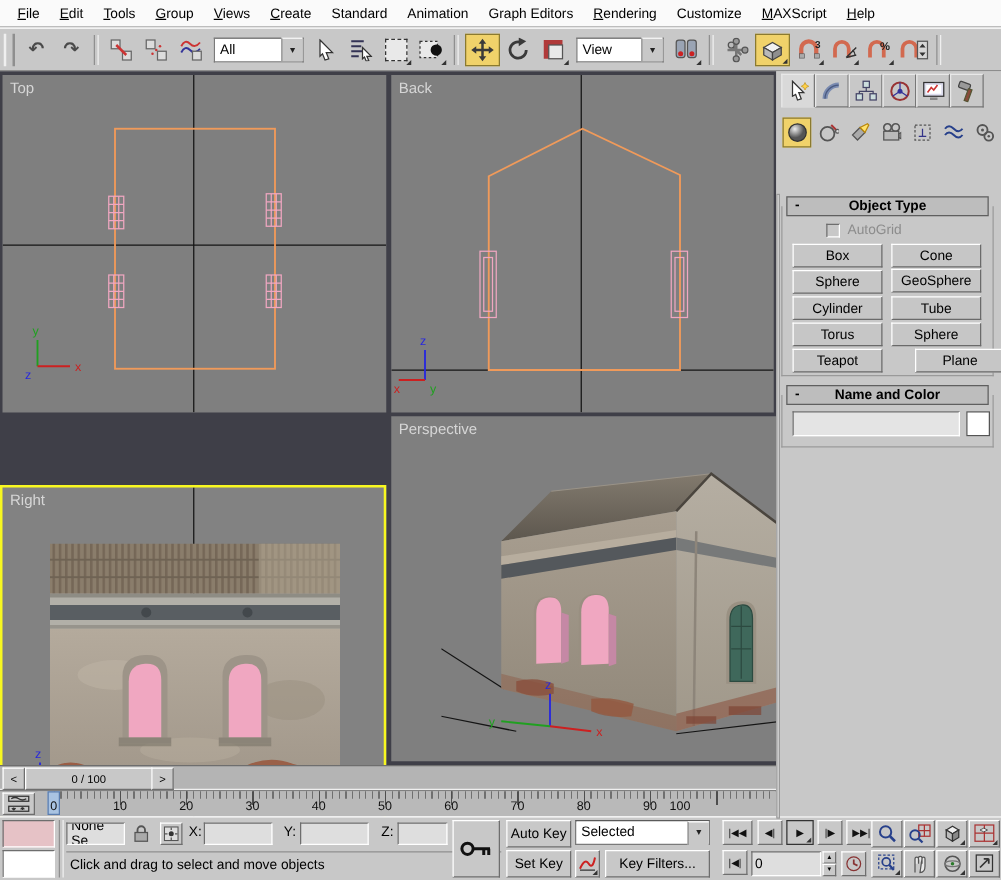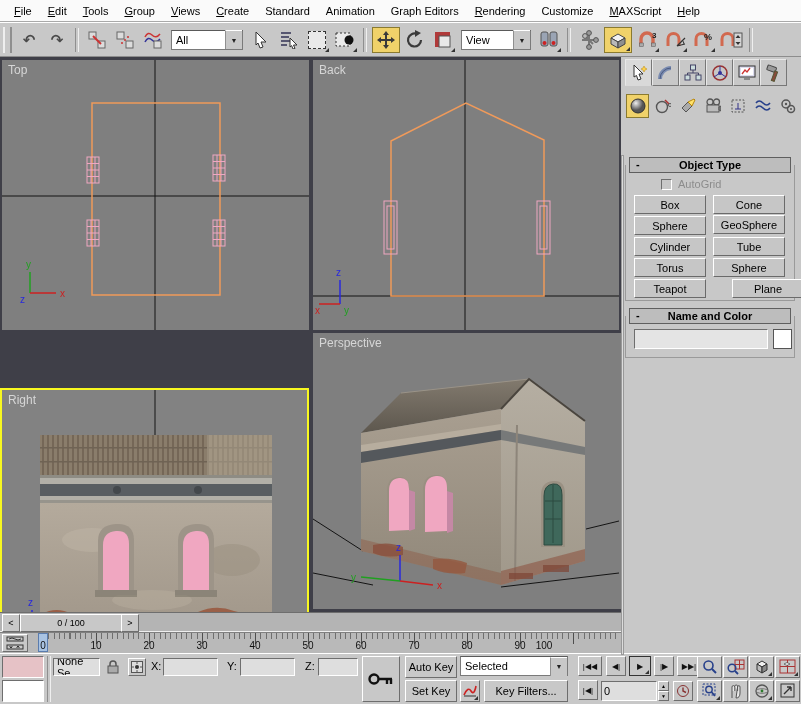--- a/index.html
+++ b/index.html
@@ -329,21 +329,21 @@
         <g>
           <line x1="30" y1="246" x2="30" y2="220" stroke="var(--axis-z,#2828dd)" stroke-width="1.5"></line>
           <text x="26" y="216" font-size="10" fill="var(--axis-z,#2828dd)">z</text>
           <line x1="30" y1="246" x2="54" y2="246" stroke="var(--axis-y,#20a020)" stroke-width="1.5"></line>
           <text x="58" y="250" font-size="10" fill="var(--axis-y,#20a020)">y</text>
           <text x="32" y="256" font-size="10" fill="var(--axis-x,#cc2020)">x</text>
         </g>
       </svg>
     </div>
 
-    <div class="vp" style="left:313px;top:276px;width:322px;height:276px;">
+    <div class="vp" style="left:313px;top:276px;width:322px;height:276px;padding-left:40px;">
       <span class="vp-label">Perspective</span>
       <svg width="306" height="276">
         <defs>
           <linearGradient id="pw" x1="0" y1="0" x2="0" y2="1">
             <stop offset="0" stop-color="#a89e90"></stop>
               <stop offset="1" stop-color="#91887a"></stop>
           </linearGradient>
           <linearGradient id="pg" x1="0" y1="0" x2="0" y2="1">
             <stop offset="0" stop-color="#b5aea2"></stop>
               <stop offset="1" stop-color="#a0988a"></stop>
@@ -464,20 +464,23 @@
     </div>
     <span class="sb-label" style="position:absolute;left:227px;top:6px;">Y:</span>
     <div class="sunken" style="position:absolute;left:240px;top:4px;width:55px;height:18px;">
       <input class="flat" value="" style="">
     </div>
     <span class="sb-label" style="position:absolute;left:305px;top:6px;">Z:</span>
     <div class="sunken" style="position:absolute;left:318px;top:4px;width:40px;height:18px;">
       <input class="flat" value="" style="">
     </div>
 
+    <div class="sb-field" style="position:absolute;left:53px;top:27px;width:345px;height:20px;border-top:1px solid #8f8f8f;">
+      <span>Click and drag to select and move objects</span>
+    </div>
 
     <div class="raised" style="position:absolute;left:362px;top:2px;width:38px;height:46px;display:flex;align-items:center;justify-content:center;">
       <svg width="26" height="14">
           <circle cx="6" cy="7" r="4.5" fill="none" stroke="#111" stroke-width="2.4"></circle>
           <path d="M10,7 H24 M19,7 V12 M23,7 V12" stroke="#111" stroke-width="2.4"></path>
         </svg>
     </div>
 
     <div class="raised" style="position:absolute;left:405px;top:2px;width:52px;height:22px;display:flex;align-items:center;justify-content:center;">
       <span>Auto Key</span>

